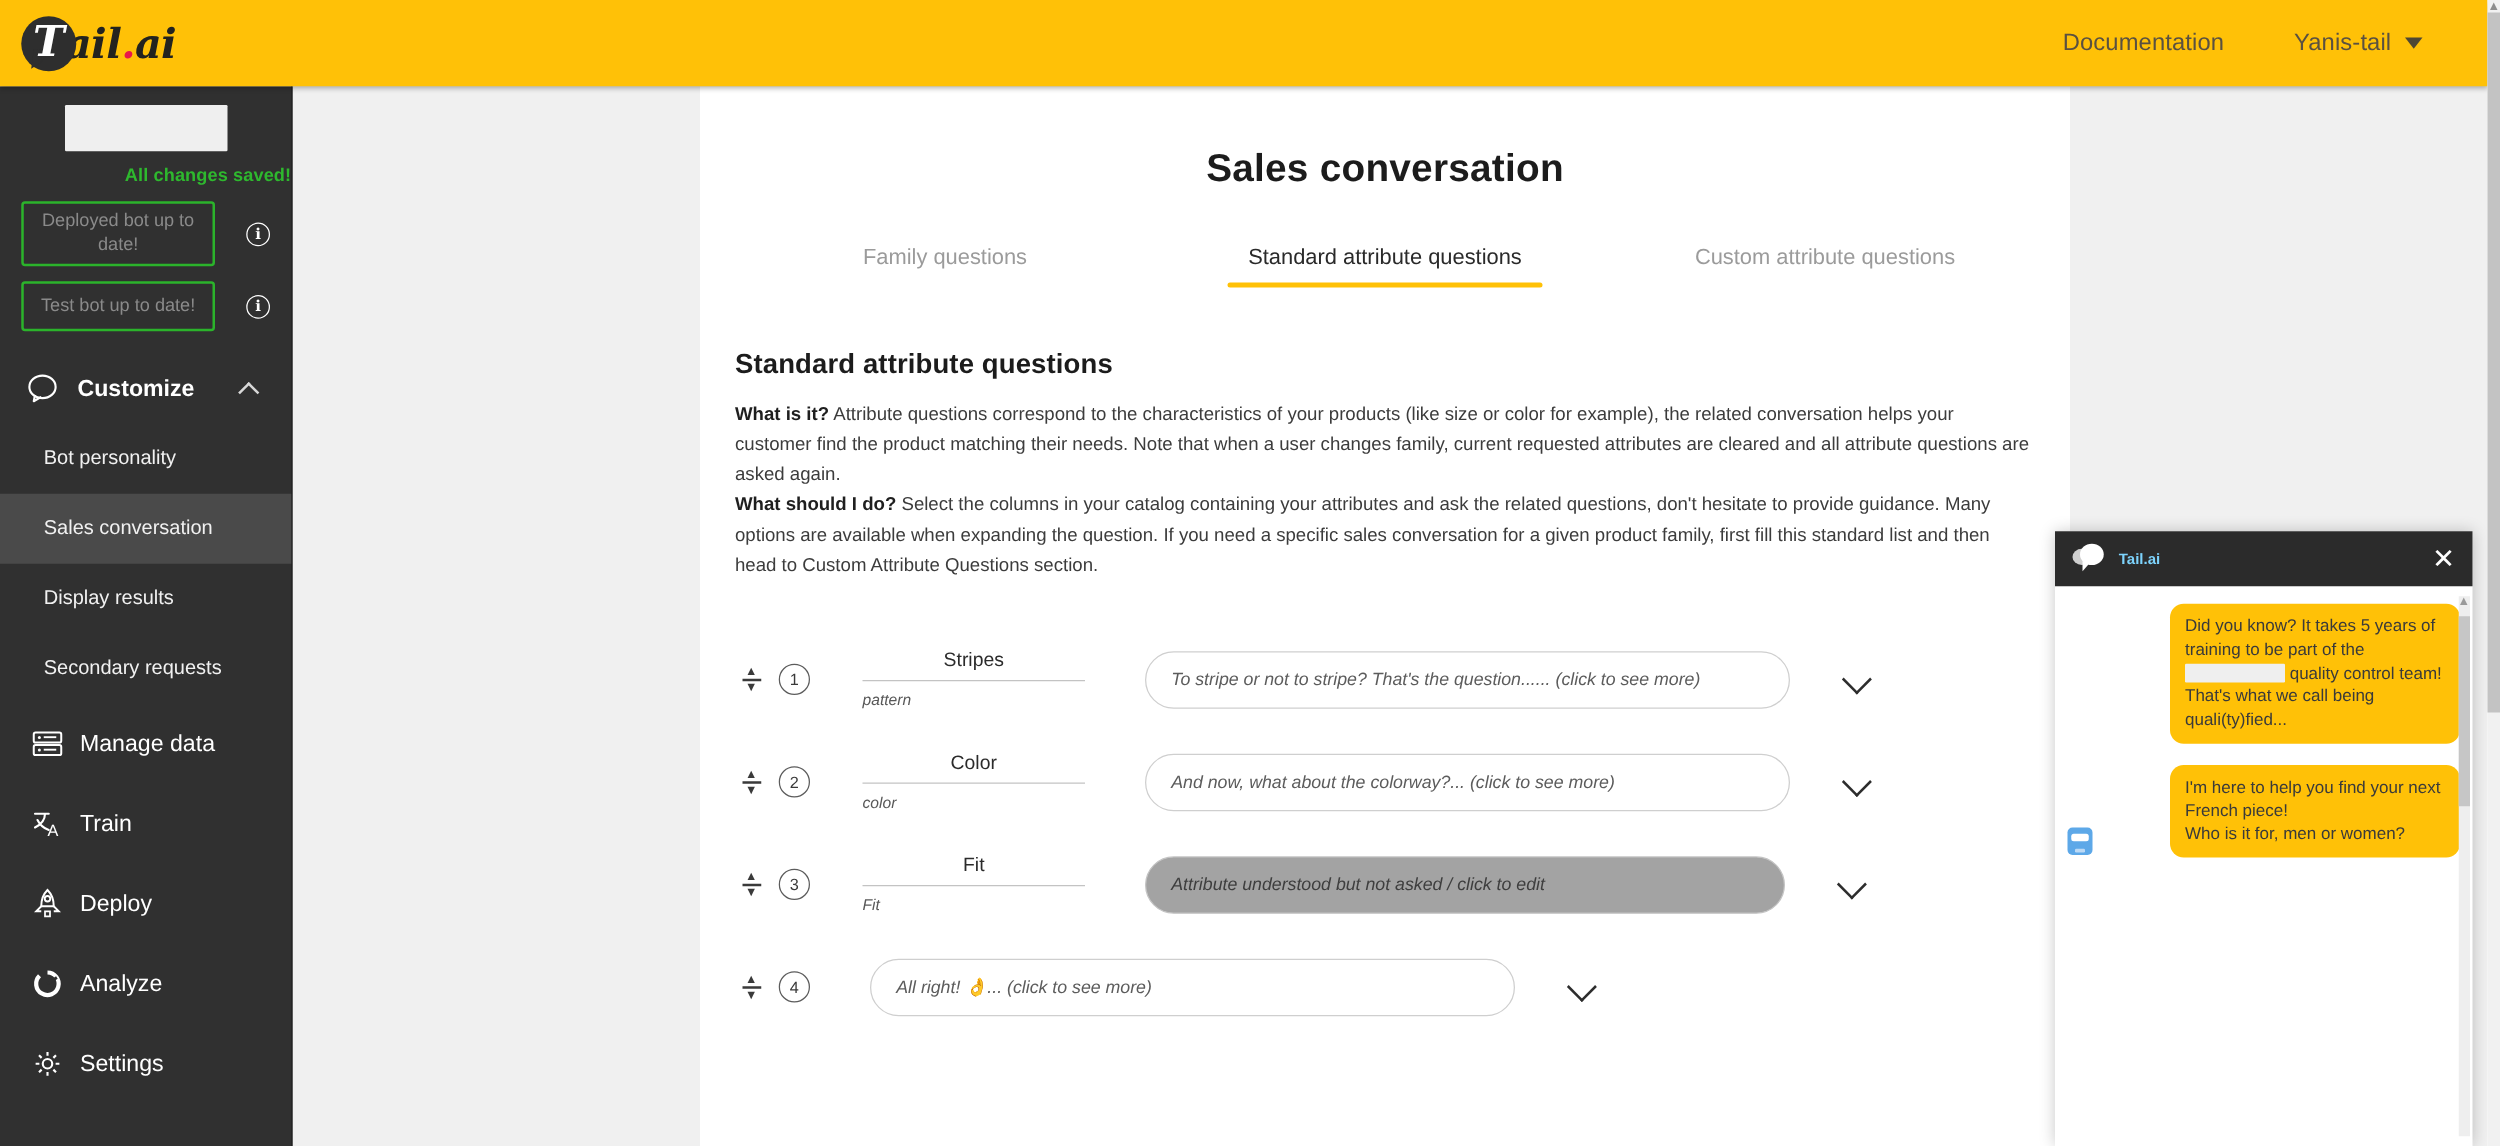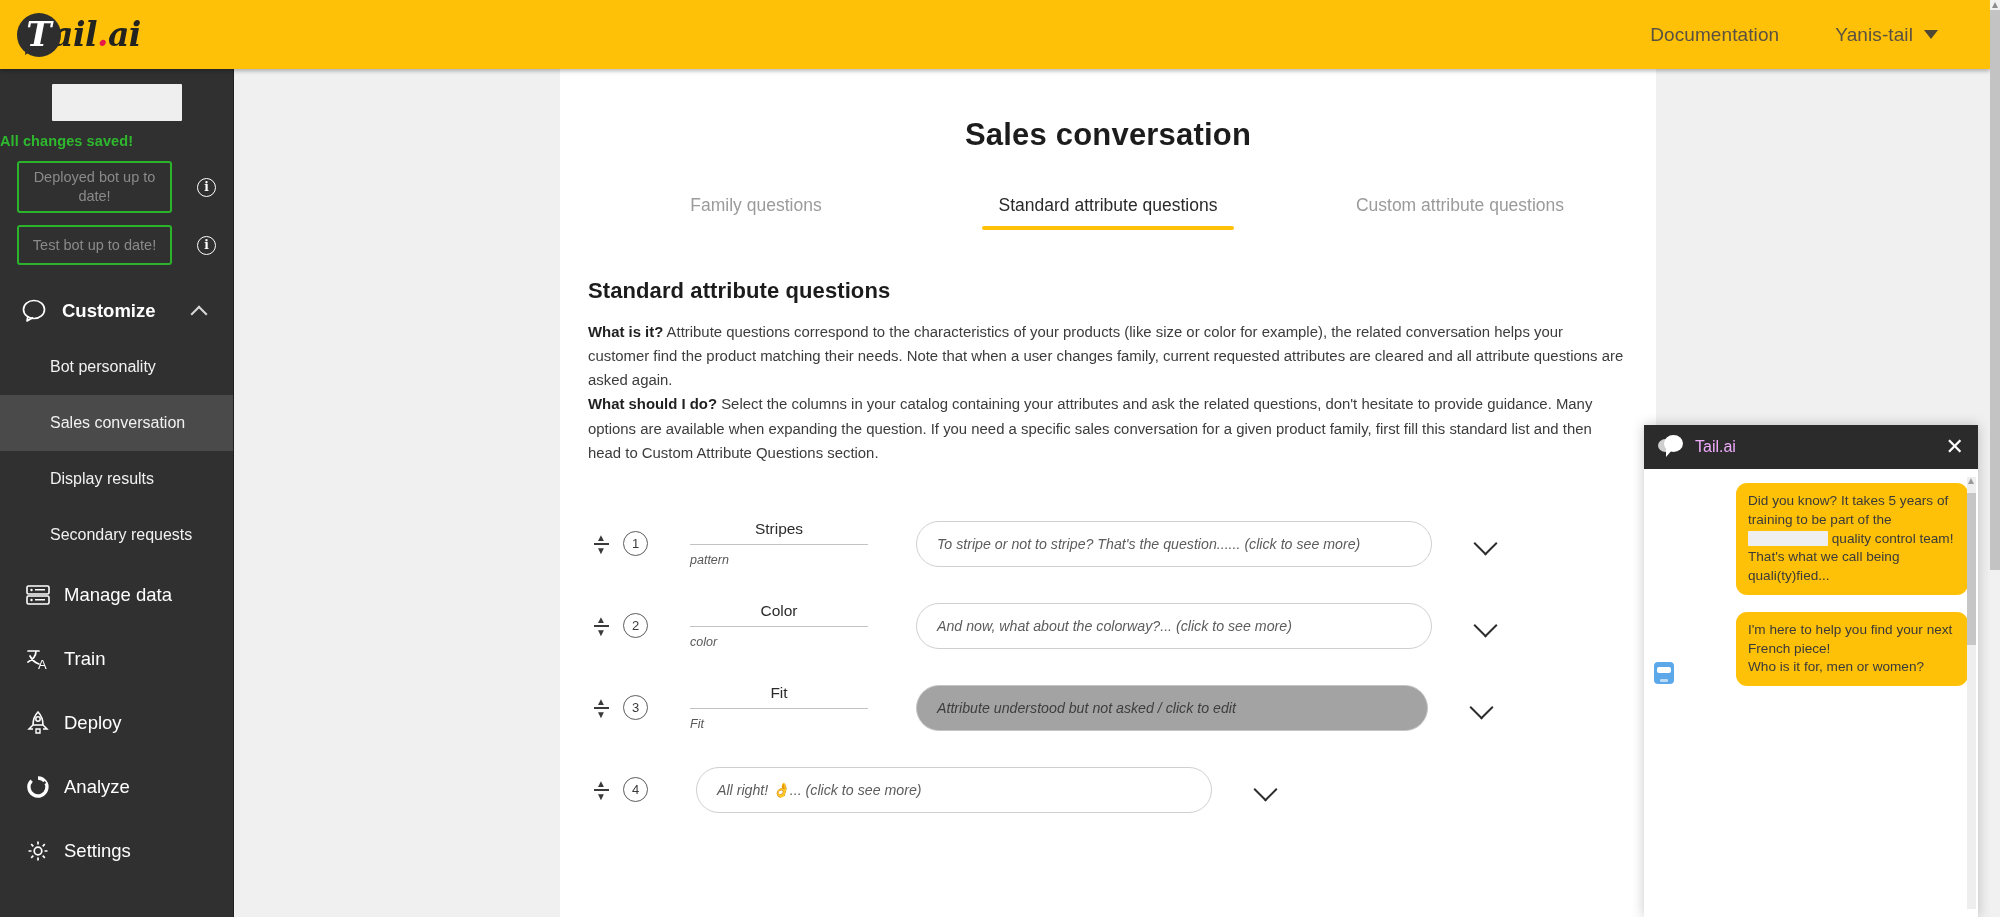--- a/index.html
+++ b/index.html
@@ -58,21 +58,21 @@
   .sidebar {
     position: absolute; top: 69px; left: 0; width: 234px; height: 848px;
     background: #303030; color: #fff; z-index: 30;
     border-right: 1px solid #202020;
   }
   .bot-name-field {
     width: 130px; height: 37px; background: #efefef;
     margin: 15px auto 0 auto; border-radius: 1px;
   }
   .saved-msg {
-    text-align: left; color: #2eb82e; font-size: 14.5px;
+    text-align: right; color: #2eb82e; font-size: 14.5px;
     font-weight: 700; margin-top: 12px; letter-spacing: .1px;
   }
   .status-row { display: flex; align-items: center; justify-content: center; gap: 25px; margin-top: 12px; }
   .status-btn {
     width: 155px; min-height: 52px; border: 2px solid #2bb32b; border-radius: 3px;
     display: flex; align-items: center; justify-content: center; text-align: center;
     color: #8a8a8a; font-size: 14.5px; line-height: 1.28; padding: 5px 8px; cursor: pointer;
   }
   .status-btn.small { min-height: 40px; }
   .info-icon {
@@ -86,21 +86,21 @@
     margin-top: 18px; cursor: pointer;
   }
   .nav-group-head .ic { width: 30px; display: flex; align-items: center; }
   .nav-group-head .lbl { font-size: 18.5px; font-weight: 700; margin-left: 10px; }
   .chevron-up {
     margin-left: auto; width: 12px; height: 12px;
     border-left: 2.2px solid #d8d8d8; border-top: 2.2px solid #d8d8d8;
     transform: rotate(45deg); margin-right: 6px; margin-top: 5px;
   }
   .nav-sub {
-    height: 56px; display: flex; align-items: center; padding-left: 50px;
+    height: 56px; display: flex; align-items: center; padding-left: 35px;
     font-size: 16px; color: #f1f1f1; cursor: pointer;
   }
   .nav-sub.active { background: #4a4a4a; }
   .nav-item {
     height: 64px; display: flex; align-items: center; padding: 0 22px;
     font-size: 18.5px; cursor: pointer;
   }
   .nav-item .ic { width: 32px; display: flex; align-items: center; justify-content: center; }
   .nav-item .lbl { margin-left: 10px; }
 
@@ -200,21 +200,21 @@
   }
   .chat-bubble-icon .b2 {
     position: absolute; left: 6px; top: 0; width: 19px; height: 17px;
     background: #ffffff; border-radius: 50%;
   }
   .chat-bubble-icon .b2::after {
     content: ""; position: absolute; left: 2px; bottom: -5px;
     border-top: 8px solid #ffffff; border-right: 7px solid transparent;
   }
   .chat-title {
-    color: #f0abfc; font-weight: 400; font-size: 16px; margin-left: 11px;
+    color: #7dd3fc; font-weight: 700; font-size: 12px; margin-left: 11px;
   }
   .chat-close {
     margin-left: auto; color: #ffffff; font-size: 22px; line-height: 1;
     cursor: pointer; font-weight: 300;
   }
   .chat-body {
     flex: 1; position: relative; overflow: hidden; padding: 14px 10px 0 10px;
   }
   .msg-line { display: flex; align-items: flex-end; margin-bottom: 17px; }
   .avatar-slot { width: 26px; flex: none; margin-right: 4px; }

